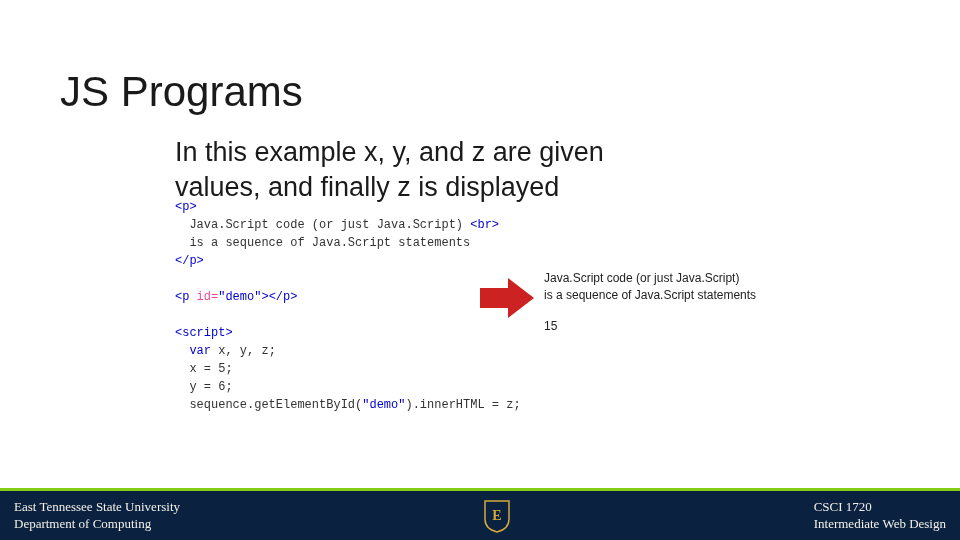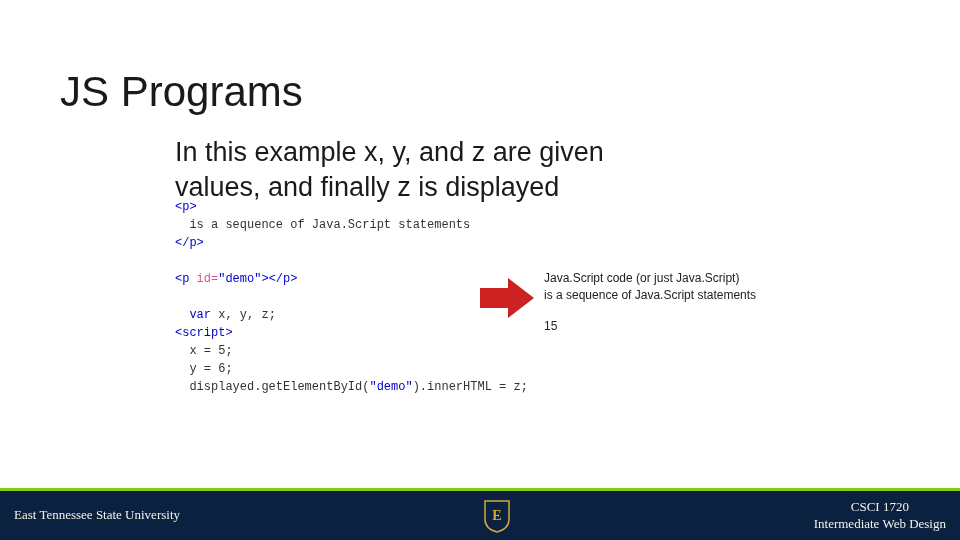--- a/index.html
+++ b/index.html
@@ -75,21 +75,21 @@
     justify-content: space-between;
     padding: 0 14px;
   }
   .footer-left, .footer-right {
     color: #f4f1e8;
     font-family: Georgia, "Times New Roman", serif;
     font-size: 13px;
     line-height: 1.3;
   }
   .footer-left { text-align: left; }
-  .footer-right { text-align: center; }
+  .footer-right { text-align: left; }
   .footer-center {
     width: 28px;
     height: 34px;
     position: relative;
     display: flex;
     align-items: center;
     justify-content: center;
   }
   .shield {
     display: block;
@@ -97,48 +97,50 @@
 </style>
 </head>
 <body>
 
 <div class="title">JS Programs</div>
 
 <div class="subtitle">In this example x, y, and z are given values, and finally z is displayed</div>
 
 <div class="code-block">
   <div class="code-line"><span class="tag">&lt;p&gt;</span></div>
+  <div class="code-line"><span>  Java.Script code (or just Java.Script) </span><span class="br-tag">&lt;br&gt;</span></div>
   <div class="code-line"><span>  is a sequence of Java.Script statements</span></div>
   <div class="code-line"><span class="tag">&lt;/p&gt;</span></div>
   <div class="code-line"><span></span>&nbsp;</div>
   <div class="code-line"><span class="tag">&lt;p </span><span class="attr">id=</span><span class="str">"demo"</span><span class="tag">&gt;&lt;/p&gt;</span></div>
   <div class="code-line"><span></span>&nbsp;</div>
+  <div class="code-line"><span class="tag">&lt;script&gt;</span></div>
   <div class="code-line"><span class="kw">  var</span><span> x, y, z;</span></div>
-  <div class="code-line"><span class="tag">&lt;script&gt;</span></div>
   <div class="code-line"><span>  x = 5;</span></div>
   <div class="code-line"><span>  y = 6;</span></div>
-  <div class="code-line"><span>  displayed.getElementById(</span><span class="str">"demo"</span><span>).innerHTML = z;</span></div>
+  <div class="code-line"><span>  sequence.getElementById(</span><span class="str">"demo"</span><span>).innerHTML = z;</span></div>
 </div>
 
 <div class="arrow">
   <svg width="54" height="40" viewBox="0 0 54 40">
     <polygon points="0,10 28,10 28,0 54,20 28,40 28,30 0,30" fill="#cc2222"></polygon>
   </svg>
 </div>
 
 <div class="output-block">
   <div>Java.Script code (or just Java.Script)</div>
   <div>is a sequence of Java.Script statements</div>
   <div class="output-gap"></div>
   <div>15</div>
 </div>
 
 <div class="footer">
   <div class="footer-left">
     <div>East Tennessee State University</div>
+    <div>Department of Computing</div>
   </div>
   <div class="footer-center">
     <svg class="shield" width="28" height="34" viewBox="0 0 28 34">
       <path d="M2 2 L26 2 L26 20 Q26 30 14 33 Q2 30 2 20 Z" fill="#0a2140" stroke="#d4a93c" stroke-width="1.5"></path>
       <text x="14" y="21" text-anchor="middle" font-family="Georgia, serif" font-size="14" font-weight="bold" fill="#d4a93c">E</text>
     </svg>
   </div>
   <div class="footer-right">
     <div>CSCI 1720</div>
     <div>Intermediate Web Design</div>

